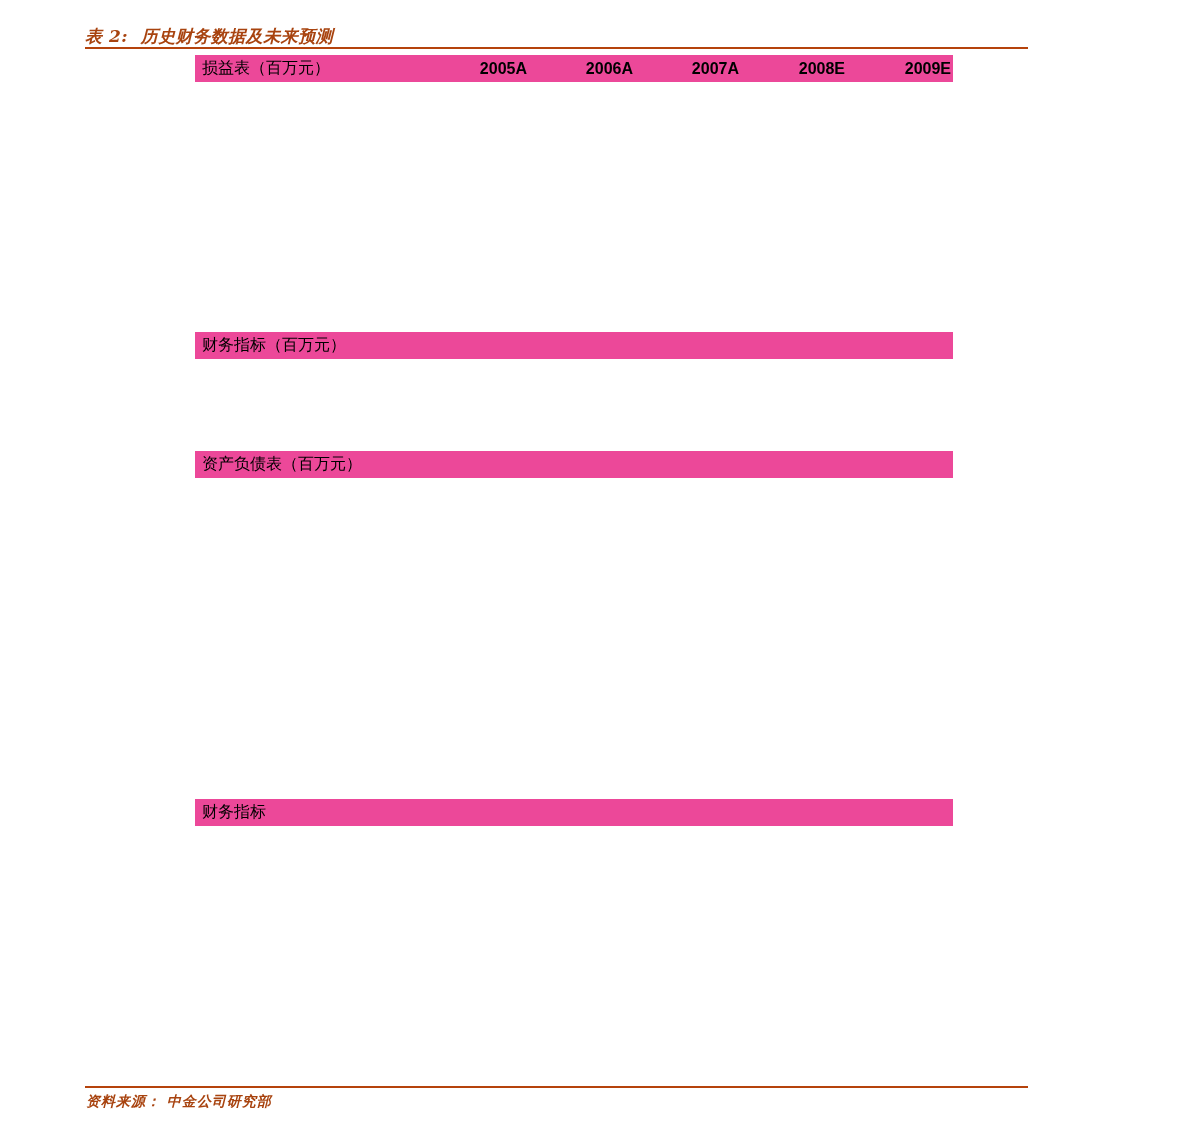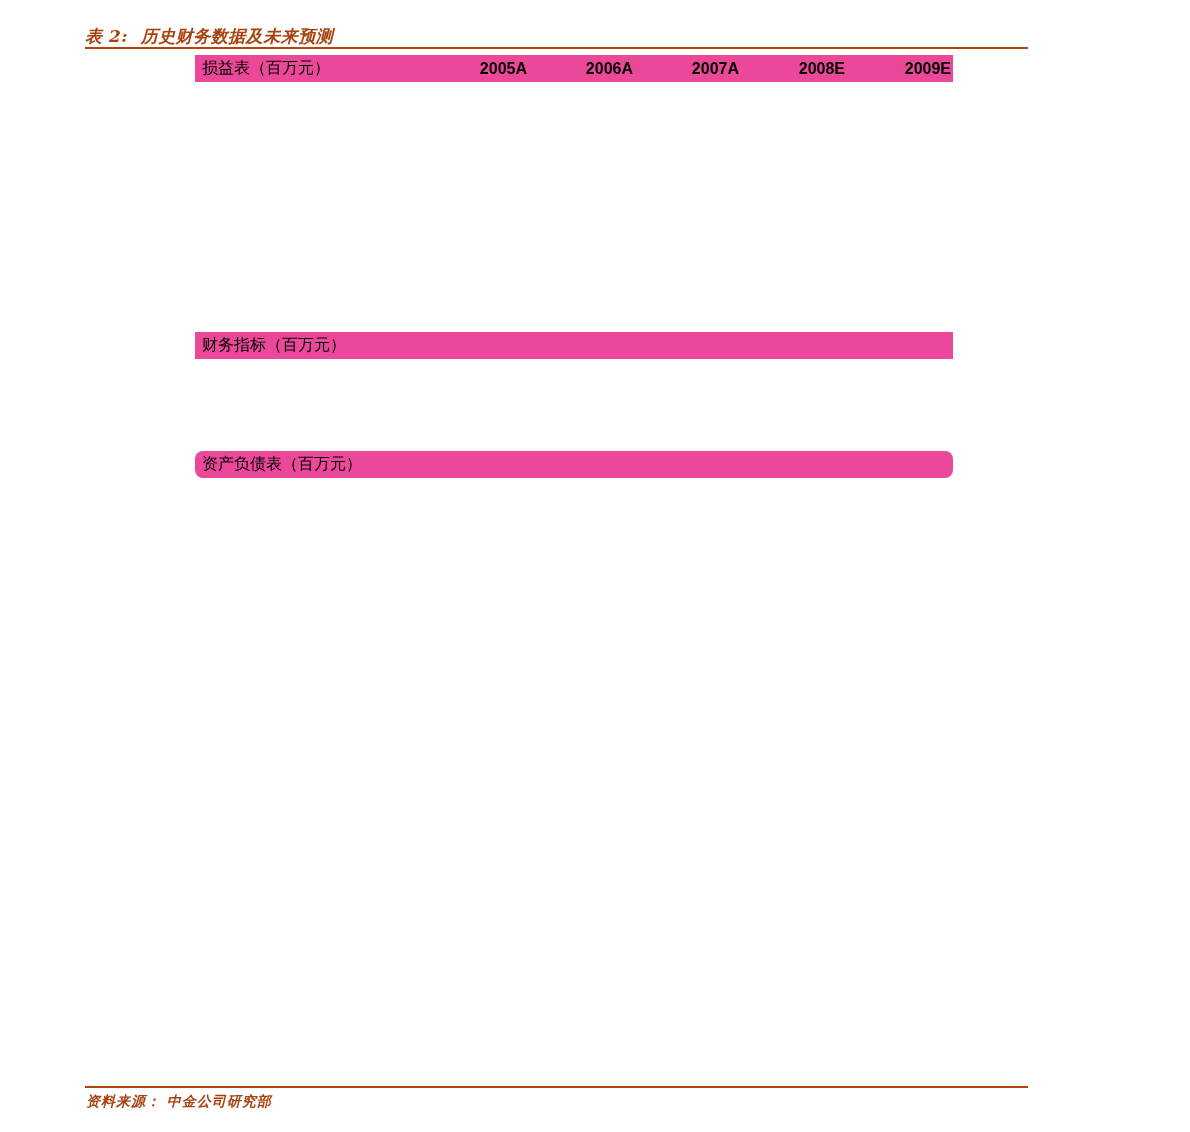--- a/index.html
+++ b/index.html
@@ -39,21 +39,21 @@
     height: 27px;
     background: #ec4899;
     display: flex;
     align-items: center;
     padding: 0 2px 0 7px;
     font-size: 16px;
     color: #000000;
   }
   .bar-income  { top: 55px; }
   .bar-cash    { top: 332px; }
-  .bar-balance { top: 451px; border-radius: 8px; }
+  .bar-balance { top: 451px; }
   .bar-ratios  { top: 799px; }
   .bar-label {
     flex: 1;
     font-family: "DejaVu Serif", serif;
     white-space: nowrap;
   }
   .year-cell {
     width: 106px;
     text-align: right;
     font-family: "Liberation Sans", sans-serif;
@@ -92,18 +92,21 @@
   </div>
 
   <div class="gray-bar bar-cash">
     <span class="bar-label">财务指标（百万元）</span>
   </div>
 
   <div class="gray-bar bar-balance">
     <span class="bar-label">资产负债表（百万元）</span>
   </div>
 
+  <div class="gray-bar bar-ratios">
+    <span class="bar-label">财务指标</span>
+  </div>
 
   <div class="rule rule-bottom"></div>
 
   <div class="source-note">资料来源： 中金公司研究部</div>
 
 </div>
 
 </body></html>

